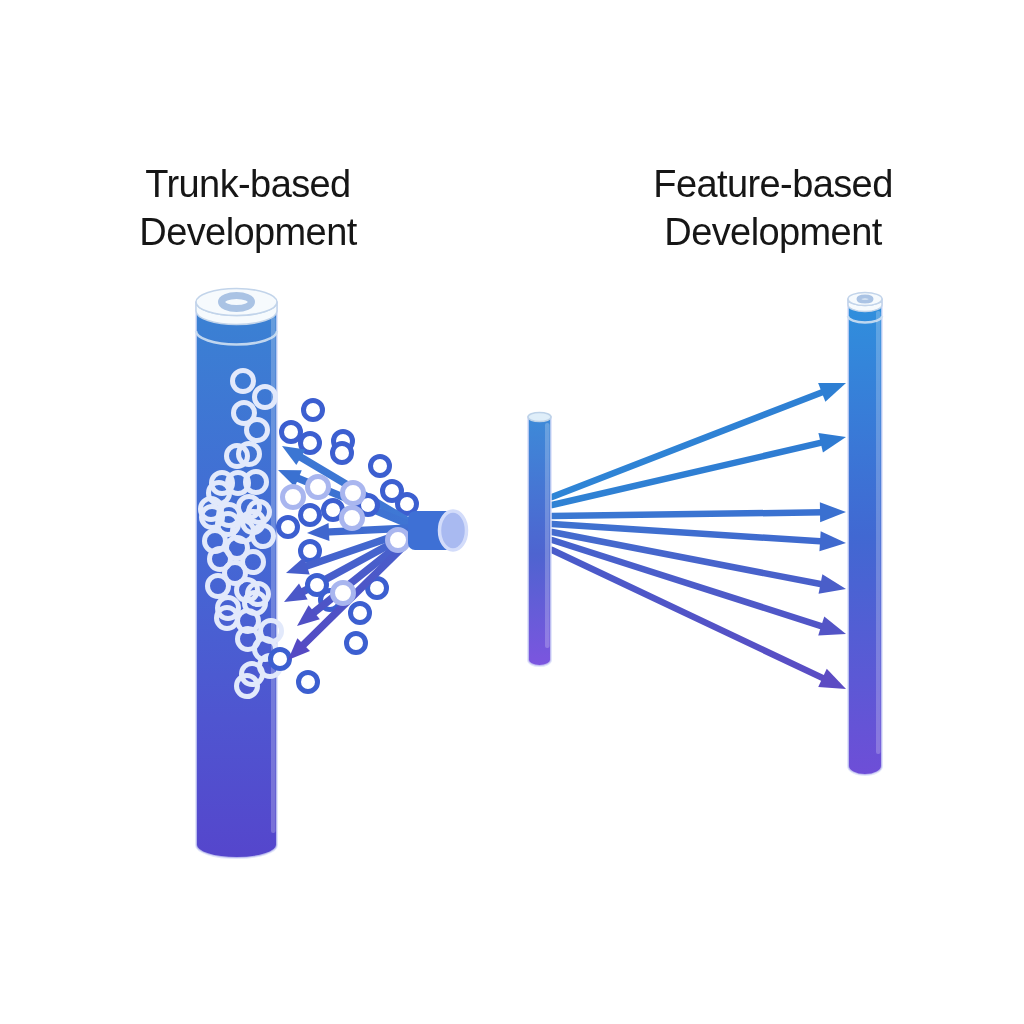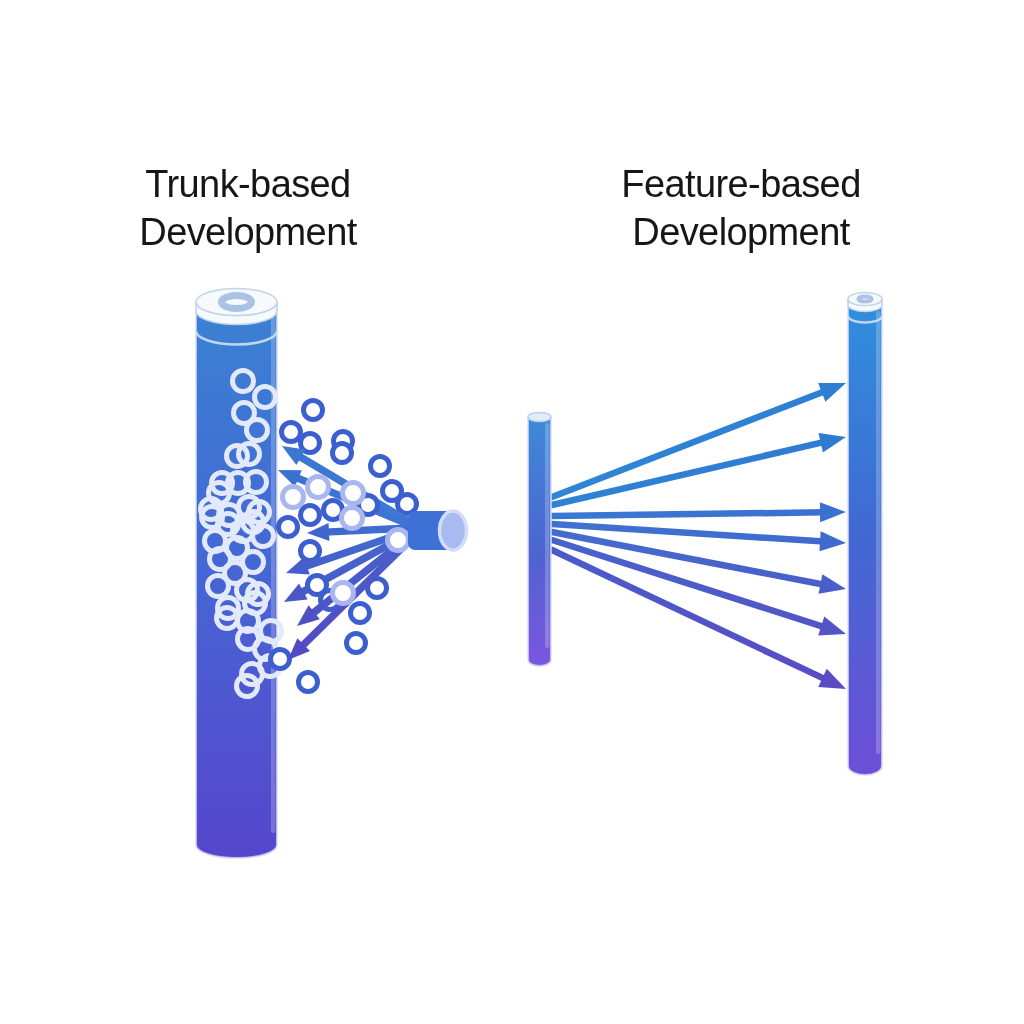--- a/index.html
+++ b/index.html
@@ -17,21 +17,21 @@
     width:420px;
     text-align:center;
     font-size:38px;
     line-height:48px;
     font-weight:400;
     letter-spacing:-0.6px;
     color:#161616;
     white-space:pre-line;
   }
   .title-left{left:38px;}
-  .title-right{left:531px;}
+  .title-right{left:563px;}
   svg#canvas{position:absolute;left:0;top:0;width:1024px;height:1024px;display:block;}
 </style>
 </head>
 <body>
 
 <div class="stage">
   <div class="title title-left">Trunk-based
 Development</div>
   <div class="title title-right">Feature-based
 Development</div>

